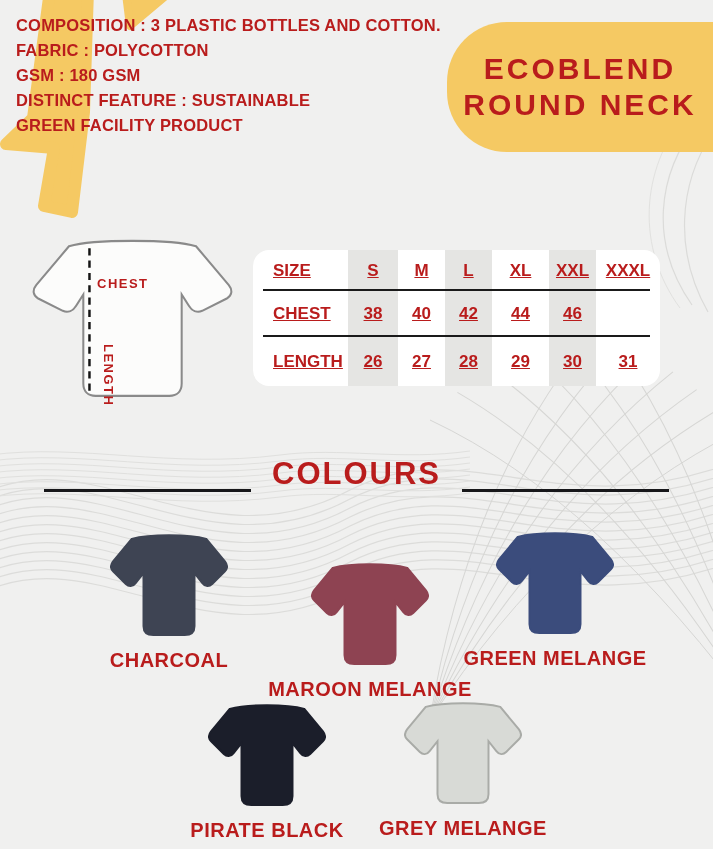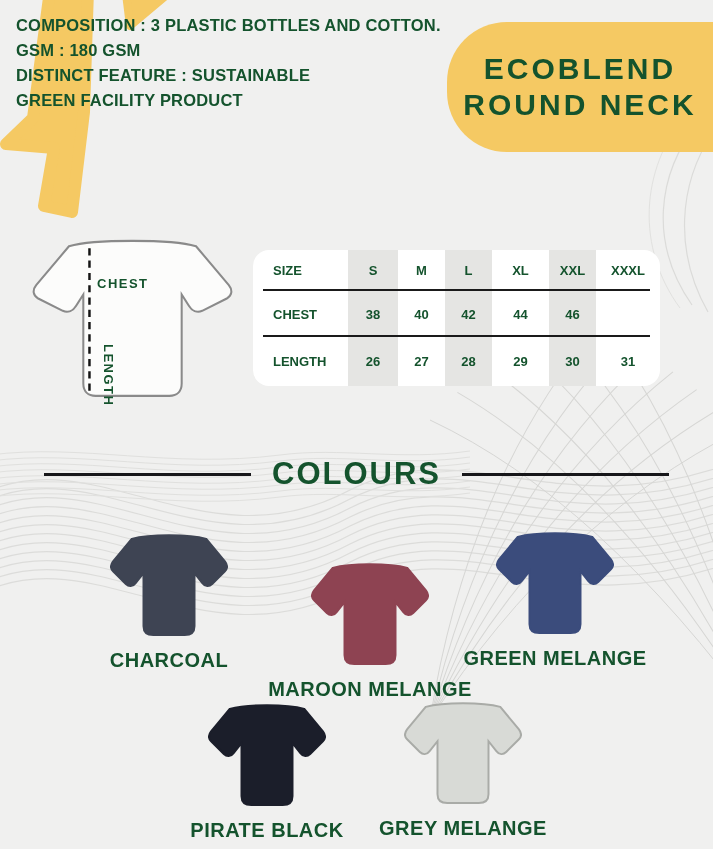--- a/index.html
+++ b/index.html
@@ -1,20 +1,20 @@
 <!DOCTYPE html>
 <html><head>
 <meta charset="utf-8">
 <style>
   html,body{margin:0;padding:0;background:#d8d8d8;}
   .page{
     position:relative;width:713px;height:849px;overflow:hidden;
     background:#F0F0EF;
     font-family:"Liberation Sans","DejaVu Sans",sans-serif;
-    color:#14532d;
+    color:#b91c1c;
   }
   svg.bg{position:absolute;left:0;top:0;width:713px;height:849px;}
   svg.bolt{position:absolute;left:0;top:0;width:300px;height:260px;}
 
   .info{position:absolute;left:16px;top:13px;z-index:3;}
   .info-line{font-size:16.5px;font-weight:bold;line-height:25px;letter-spacing:0.2px;white-space:nowrap;}
 
   .pill{
     position:absolute;left:447px;top:22px;width:266px;height:130px;z-index:2;
     border-radius:60px 0 0 60px;
@@ -30,27 +30,27 @@
     transform:rotate(90deg);transform-origin:0 0;white-space:nowrap;
   }
 
   .size-card{
     position:absolute;left:253px;top:250px;width:407px;height:136px;z-index:2;
     background:#FFFFFF;border-radius:16px;overflow:hidden;
     display:grid;grid-template-rows:41px 46px 49px;
   }
   .t-row{display:grid;grid-template-columns:95px 50px 47px 47px 57px 47px 64px;position:relative;}
   .t-row.lined::after{content:"";position:absolute;left:10px;right:10px;bottom:0;height:2px;background:#1A1A1A;}
-  .t-cell{display:flex;align-items:center;justify-content:center;font-size:13px;font-weight:bold;}
+  .t-cell{display:flex;align-items:center;justify-content:center;font-size:17px;font-weight:bold;text-decoration:underline;}
   .t-cell.rowlabel{justify-content:flex-start;padding-left:20px;}
   .t-cell.stripe{background:#E5E5E3;}
 
   .colours-head{
     position:absolute;left:0;right:0;top:456px;z-index:2;
-    display:flex;align-items:center;justify-content:center;gap:21px;
+    display:flex;align-items:flex-end;justify-content:center;gap:21px;
   }
   .rule{width:207px;height:3px;background:#17171A;}
   .colours-title{margin:0;font-size:31px;font-weight:bold;letter-spacing:2px;}
 
   .swatch{position:absolute;width:220px;text-align:center;z-index:2;}
   .swatch svg{width:118px;height:104px;display:inline-block;}
   .swatch-label{margin-top:8px;font-size:20px;font-weight:bold;letter-spacing:0.5px;white-space:nowrap;}
   .sw-1{left:59px;top:533px;text-align:center;}
   .sw-2{left:260px;top:562px;}
   .sw-3{left:445px;top:531px;}
@@ -115,20 +115,21 @@
     </g>
   </svg>
 
   <svg class="bolt" viewBox="0 0 300 260" aria-hidden="true">
     <path stroke-width="12" stroke-linejoin="round" d="M50,-10 L88,-10 L84,112 L72,212 L44,206 L54,148 L6,144 L33,118 Z" fill="#F5C963" stroke="#F5C963"></path>
     <path stroke-width="8" stroke-linejoin="round" d="M126,-6 L168,-6 L130,26 Z" fill="#F5C963" stroke="#F5C963"></path>
   </svg>
 
   <div class="info">
     <div class="info-line">COMPOSITION : 3 PLASTIC BOTTLES AND COTTON.</div>
+    <div class="info-line">FABRIC : POLYCOTTON</div>
     <div class="info-line">GSM : 180 GSM</div>
     <div class="info-line">DISTINCT FEATURE : SUSTAINABLE</div>
     <div class="info-line">GREEN FACILITY PRODUCT</div>
   </div>
 
   <div class="pill" style="background: rgb(245, 201, 99);">
     <div class="title-line">ECOBLEND</div>
     <div class="title-line">ROUND NECK</div>
   </div>
 

